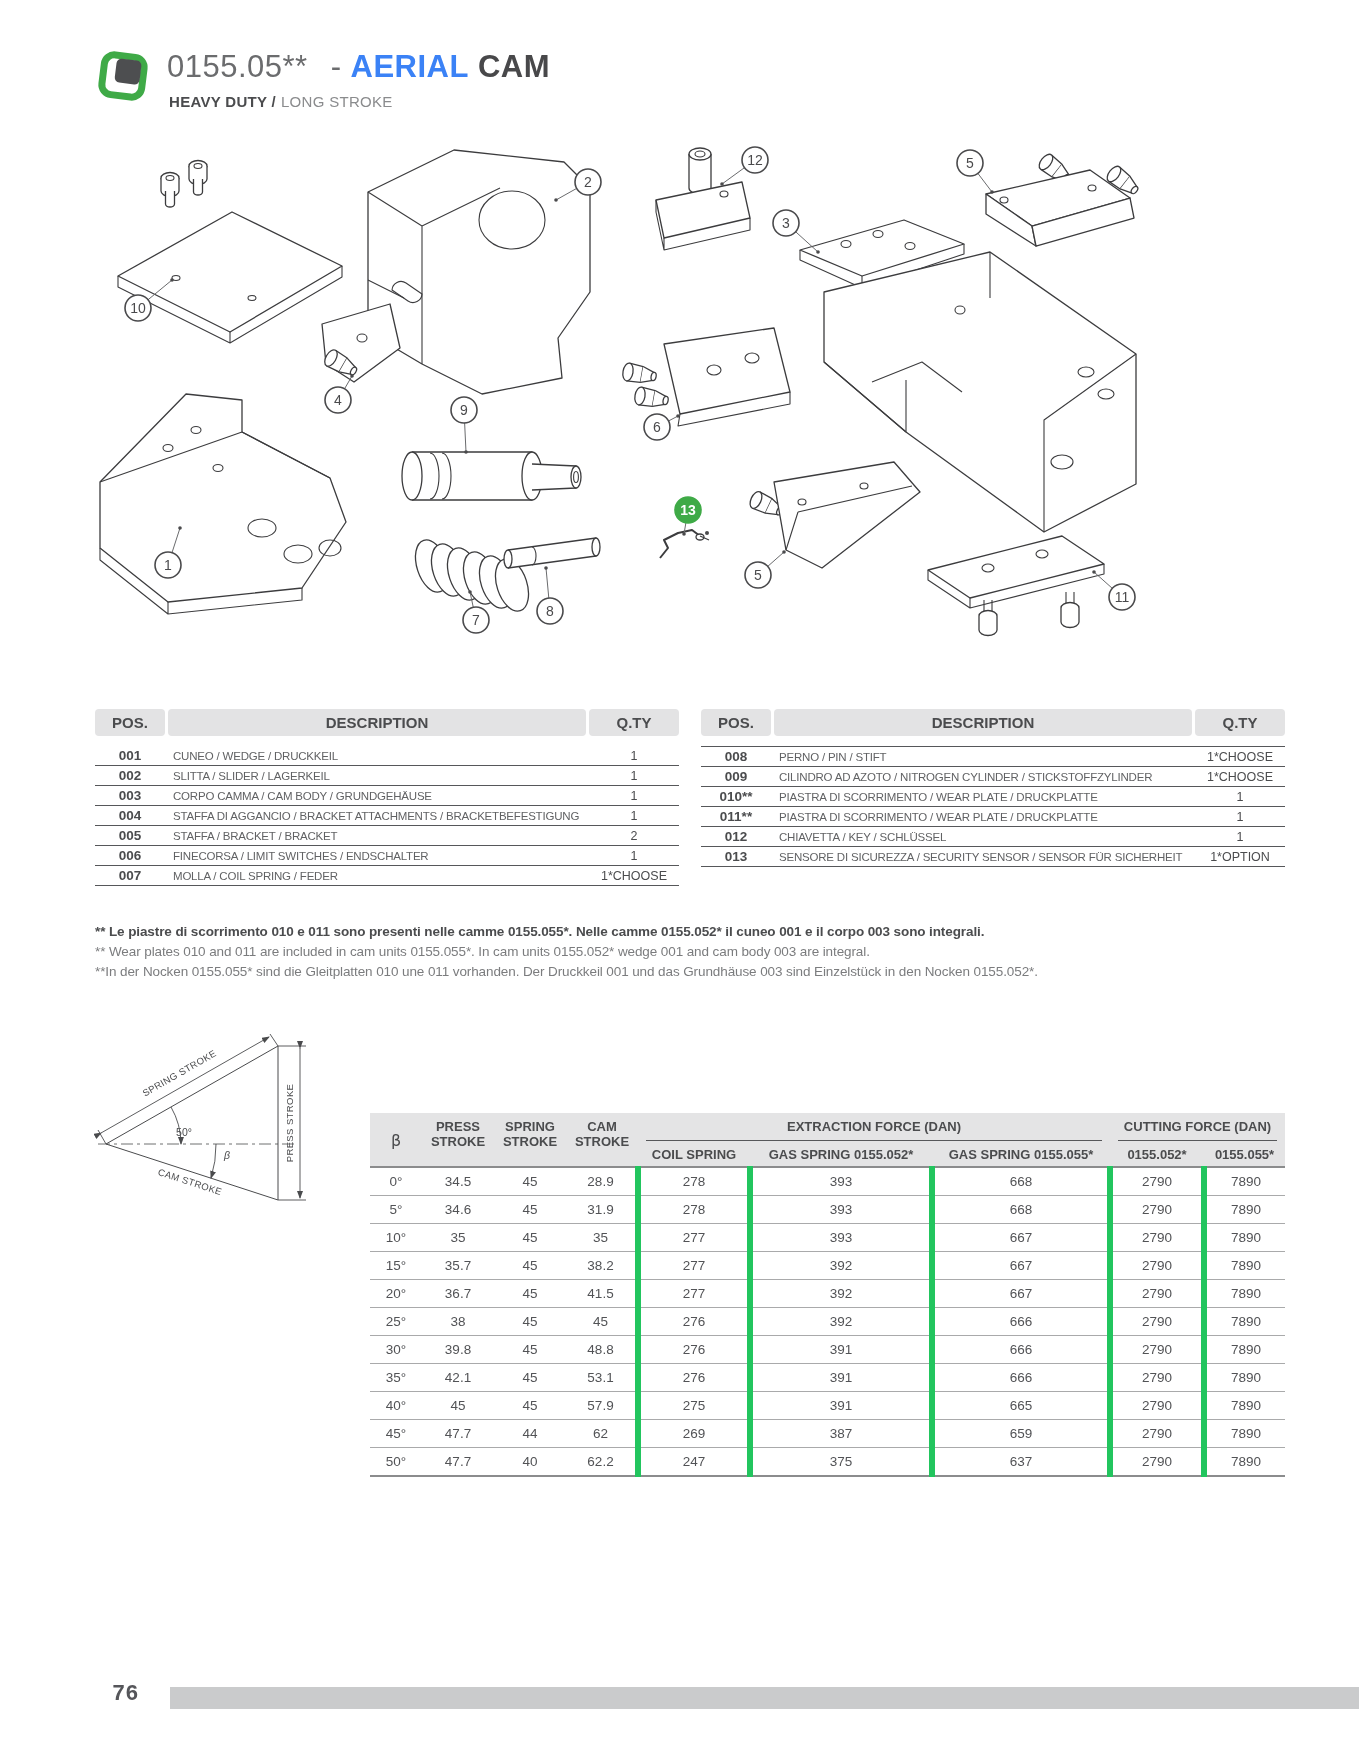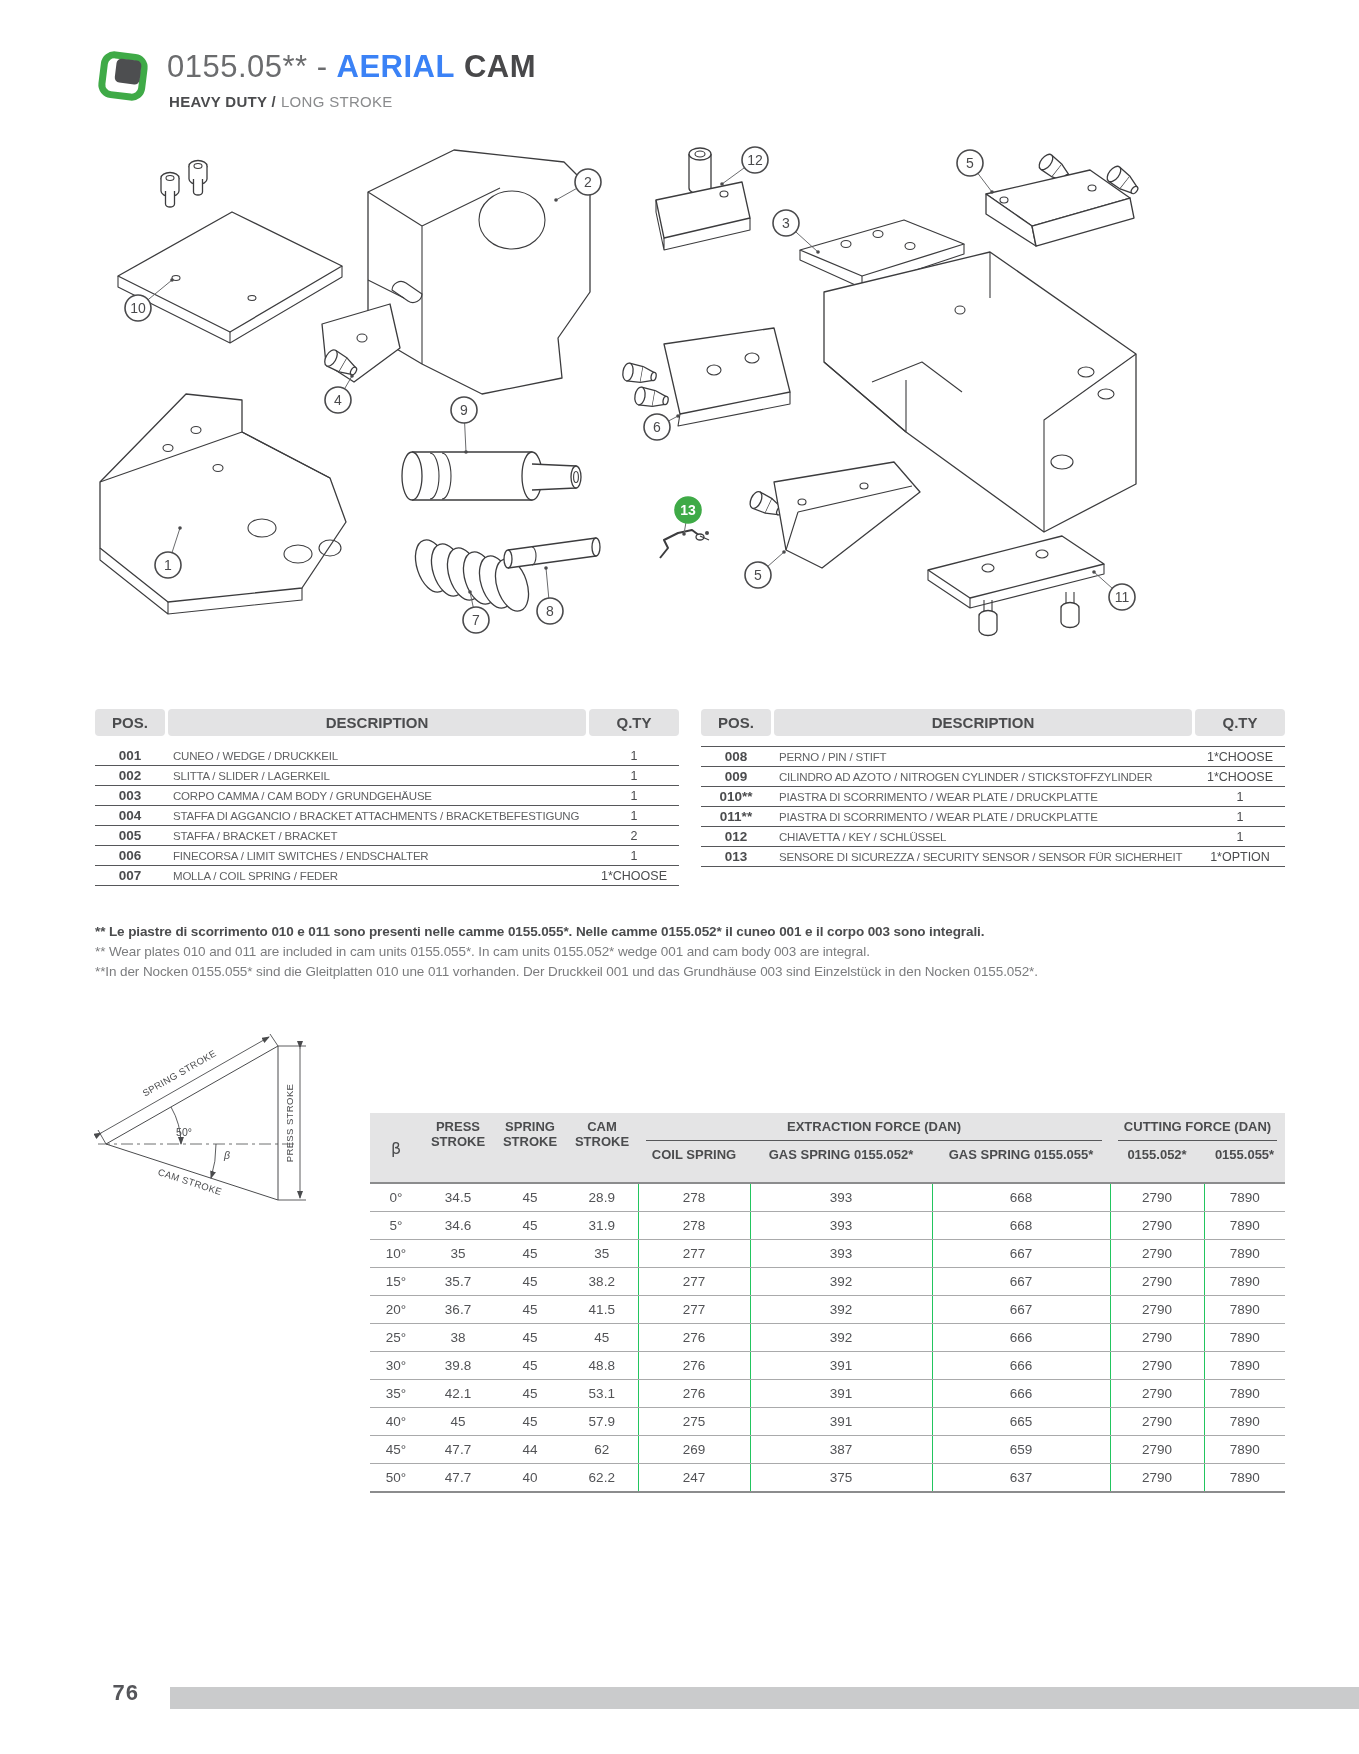--- a/index.html
+++ b/index.html
@@ -5,21 +5,21 @@
   html,body{margin:0;padding:0;background:#f2f2f2;}
   .page{
     position:relative;width:1359px;height:1754px;margin:0 auto;background:#ffffff;
     font-family:"Liberation Sans",sans-serif;color:#4d4e50;overflow:hidden;
   }
   
   .hdr{position:absolute;left:95px;top:48px;display:flex;gap:16px;align-items:flex-start;}
   .logo{flex:0 0 auto;}
   .title-block{padding-top:2px;}
   h1.title{margin:0;font-size:31px;line-height:34px;font-weight:400;letter-spacing:.5px;}
-  .t-code{color:#6b6c6e;margin-right:9px;}
+  .t-code{color:#6b6c6e;margin-right:23px;}
   .t-dash{color:#6b6c6e;margin-right:9px;}
   .t-accent{color:#3b82f6;font-weight:bold;margin-right:9px;}
   .t-rest{color:#48484a;font-weight:bold;}
   .subtitle{margin-top:9px;margin-left:2px;font-size:15px;letter-spacing:.3px;}
   .sub-bold{color:#4b4c4e;font-weight:bold;margin-right:5px;margin-top:36px;}
   .sub-light{color:#8a8b8d;}
   
   .drawing{position:absolute;left:0;top:130px;width:1359px;height:535px;}
   .part{fill:#ffffff;stroke:#3c3c3e;stroke-width:1.3;stroke-linejoin:round;}
   .pline{fill:none;stroke:#3c3c3e;stroke-width:1.1;stroke-linejoin:round;}
@@ -56,26 +56,26 @@
   .ddash{stroke:#4a4b4d;stroke-width:.8;fill:none;stroke-dasharray:12 4 3 4;}
   .dimline{stroke:#4a4b4d;stroke-width:.9;fill:none;}
   .dtext{font-size:9.5px;fill:#4a4b4d;letter-spacing:.4px;font-family:"Liberation Sans",sans-serif;}
   .dtext-big{font-size:10.5px;fill:#4a4b4d;font-family:"Liberation Sans",sans-serif;}
   
   .spec-table{position:absolute;left:370px;top:1113px;width:915px;border-collapse:collapse;table-layout:fixed;}
   .spec-table th{background:#e4e4e5;color:#4b4c4e;font-size:13px;font-weight:bold;padding:6px 2px 4px;vertical-align:top;}
   .spec-table th.th-beta{font-weight:400;font-size:16px;vertical-align:middle;font-family:"DejaVu Sans",sans-serif;}
   .spec-table th.th-group{vertical-align:middle;}
   .spec-table th.th-group span{display:block;border-bottom:1px solid #56575a;padding-bottom:6px;margin:0 6px;}
-  .spec-table th.th-sub{padding-top:2px;padding-bottom:20px;}
+  .spec-table th.th-sub{padding-top:2px;padding-bottom:4px;}
   .spec-table td{
     text-align:center;font-size:13.5px;color:#525356;padding:6px 2px;
     border-bottom:1px solid #a9aaab;background:#ffffff;
   }
-  .spec-table td:nth-child(n+5){border-left:1px solid #22c55e;}
+  .spec-table td:nth-child(n+5){border-left:6px solid #22c55e;}
   .spec-table tbody tr:first-child td{border-top:2px solid #8b8c8d;}
   .spec-table tbody tr:last-child td{border-bottom:2px solid #8b8c8d;}
   
   .page-num{position:absolute;left:112px;top:1682px;font-size:22px;font-weight:bold;color:#55565a;font-family:Liberation Mono, monospace;}
   .footer-bar{position:absolute;left:170px;top:1687px;width:1189px;height:22px;background:#cacbcc;}
 </style>
 </head>
 <body>
 
 <div class="page">

